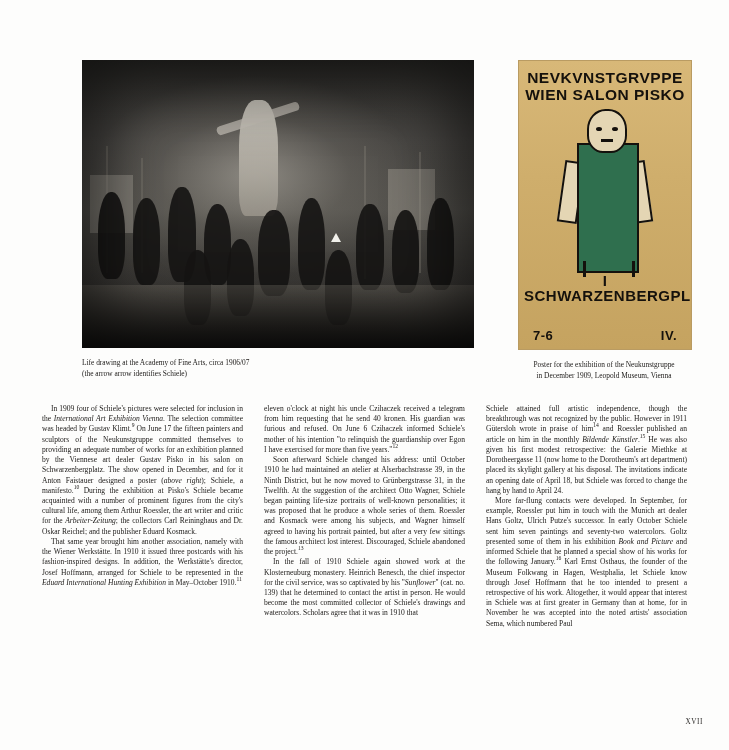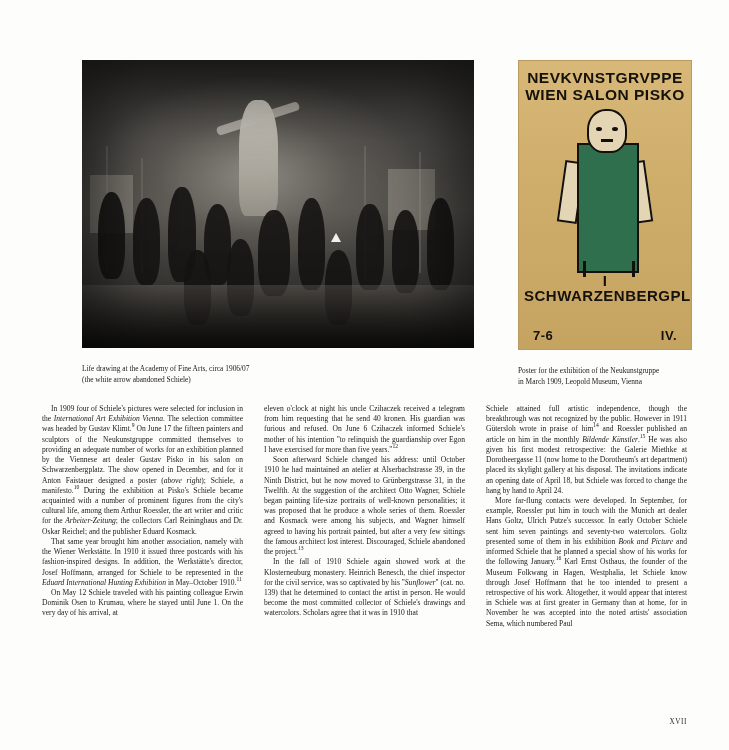--- a/index.html
+++ b/index.html
@@ -46,24 +46,24 @@
     height: 288px;
     background: #c8a76a;
     position: relative;
     overflow: hidden;
     border: 1px solid #b99b62;
   }
   .caption {
     font-size: 7.4px;
     line-height: 1.45;
     color: #23211f;
-    margin-top: 16px;
+    margin-top: 10px;
     font-family: "Liberation Serif", serif;
   }
-  .caption.center { text-align: left; }
+  .caption.center { text-align: center; }
 
   
   .photo-grad {
     position: absolute;
     inset: 0;
     background:
       radial-gradient(ellipse 58% 48% at 44% 40%, rgba(190,185,175,0.55) 0%, rgba(120,116,108,0.30) 42%, rgba(30,29,27,0.05) 72%),
       linear-gradient(180deg, #2e2d2a 0%, #4a4845 28%, #55534e 52%, #3a3835 78%, #262522 100%);
   }
   .photo-vignette {
@@ -221,21 +221,21 @@
     margin-top: 0px;
   }
   .indent { text-indent: 9px; }
   sup {
     font-size: 5.6px;
     line-height: 0;
     vertical-align: super;
   }
   .folio {
     position: absolute;
-    right: 42px;
+    right: 26px;
     bottom: 24px;
     font-size: 7.2px;
     letter-spacing: 0.6px;
     color: #2a2826;
     margin-left: 28px;
   }
 </style>
 </head>
 <body>
 
@@ -266,21 +266,21 @@
       <div class="fig-shape" style="left:88%; top:48%; width:7%;  height:32%;"></div>
       <div class="fig-shape" style="left:37%; top:62%; width:7%;  height:27%;"></div>
       <div class="fig-shape" style="left:26%; top:66%; width:7%;  height:26%;"></div>
 
       <div class="floor-hl"></div>
       <div class="arrow-white"></div>
       <div class="photo-vignette"></div>
     </div>
     <figcaption class="caption">
       <span>Life drawing at the Academy of Fine Arts, circa 1906/07</span><br>
-      <span>(the white arrow abandoned Schiele)</span>
+      <span>(the arrow arrow identifies Schiele)</span>
     </figcaption>
   </figure>
 
   <figure class="fig-right">
     <div class="fig-right-img">
       <div class="poster-bg"></div>
 
       <div class="poster-text pt1">NEVKVNSTGRVPPE</div>
       <div class="poster-text pt2">WIEN SALON PISKO</div>
 
@@ -297,29 +297,28 @@
       </div>
 
       <div class="poster-text pt3">I SCHWARZENBERGPLATZ</div>
       <div class="poster-text pt5">
         <span>7-6</span>
         <span>IV.</span>
       </div>
     </div>
     <figcaption class="caption center">
       <span>Poster for the exhibition of the Neukunstgruppe</span><br>
-      <span>in March 1909, Leopold Museum, Vienna</span>
+      <span>in December 1909, Leopold Museum, Vienna</span>
     </figcaption>
   </figure>
 
   <div class="columns">
     <div class="col">
       <p class="indent">In 1909 four of Schiele's pictures were selected for inclusion in the <i>International Art Exhibition Vienna</i>. The selection committee was headed by Gustav Klimt.<sup>9</sup> On June 17 the fifteen painters and sculptors of the Neukunstgruppe committed themselves to providing an adequate number of works for an exhibition planned by the Viennese art dealer Gustav Pisko in his salon on Schwarzenbergplatz. The show opened in December, and for it Anton Faistauer designed a poster (<i>above right</i>); Schiele, a manifesto.<sup>10</sup> During the exhibition at Pisko's Schiele became acquainted with a number of prominent figures from the city's cultural life, among them Arthur Roessler, the art writer and critic for the <i>Arbeiter-Zeitung</i>; the collectors Carl Reininghaus and Dr. Oskar Reichel; and the publisher Eduard Kosmack.</p>
       <p class="indent">That same year brought him another association, namely with the Wiener Werkstätte. In 1910 it issued three postcards with his fashion-inspired designs. In addition, the Werkstätte's director, Josef Hoffmann, arranged for Schiele to be represented in the <i>Eduard International Hunting Exhibition</i> in May–October 1910.<sup>11</sup></p>
-      <p class="indent">On May 12 Schiele traveled with his painting colleague Erwin Dominik Osen to Krumau, where he stayed until June 1. On the very day of his arrival, at</p>
     </div>
     <div class="col">
       <p>eleven o'clock at night his uncle Czihaczek received a telegram from him requesting that he send 40 kronen. His guardian was furious and refused. On June 6 Czihaczek informed Schiele's mother of his intention "to relinquish the guardianship over Egon I have exercised for more than five years."<sup>12</sup></p>
       <p class="indent">Soon afterward Schiele changed his address: until October 1910 he had maintained an atelier at Alserbachstrasse 39, in the Ninth District, but he now moved to Grünbergstrasse 31, in the Twelfth. At the suggestion of the architect Otto Wagner, Schiele began painting life-size portraits of well-known personalities; it was proposed that he produce a whole series of them. Roessler and Kosmack were among his subjects, and Wagner himself agreed to having his portrait painted, but after a very few sittings the famous architect lost interest. Discouraged, Schiele abandoned the project.<sup>13</sup></p>
       <p class="indent">In the fall of 1910 Schiele again showed work at the Klosterneuburg monastery. Heinrich Benesch, the chief inspector for the civil service, was so captivated by his "<i>Sunflower</i>" (cat. no. 139) that he determined to contact the artist in person. He would become the most committed collector of Schiele's drawings and watercolors. Scholars agree that it was in 1910 that</p>
     </div>
     <div class="col">
       <p>Schiele attained full artistic independence, though the breakthrough was not recognized by the public. However in 1911 Gütersloh wrote in praise of him<sup>14</sup> and Roessler published an article on him in the monthly <i>Bildende Künstler</i>.<sup>15</sup> He was also given his first modest retrospective: the Galerie Miethke at Dorotheergasse 11 (now home to the Dorotheum's art department) placed its skylight gallery at his disposal. The invitations indicate an opening date of April 18, but Schiele was forced to change the hang by hand to April 24.</p>
       <p class="indent">More far-flung contacts were developed. In September, for example, Roessler put him in touch with the Munich art dealer Hans Goltz, Ulrich Putze's successor. In early October Schiele sent him seven paintings and seventy-two watercolors. Goltz presented some of them in his exhibition <i>Book and Picture</i> and informed Schiele that he planned a special show of his works for the following January.<sup>16</sup> Karl Ernst Osthaus, the founder of the Museum Folkwang in Hagen, Westphalia, let Schiele know through Josef Hoffmann that he too intended to present a retrospective of his work. Altogether, it would appear that interest in Schiele was at first greater in Germany than at home, for in November he was accepted into the noted artists' association Sema, which numbered Paul</p>
     </div>

